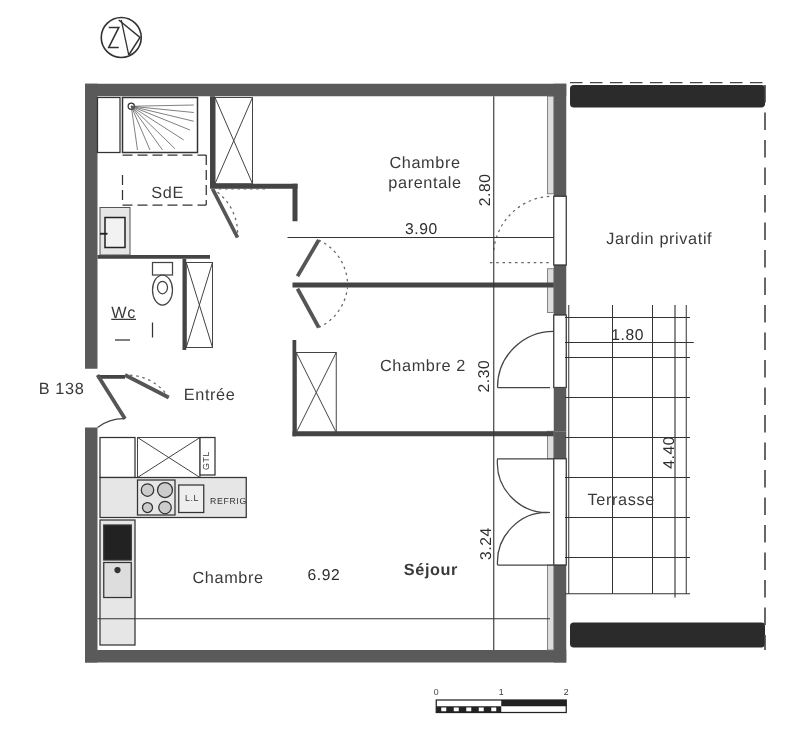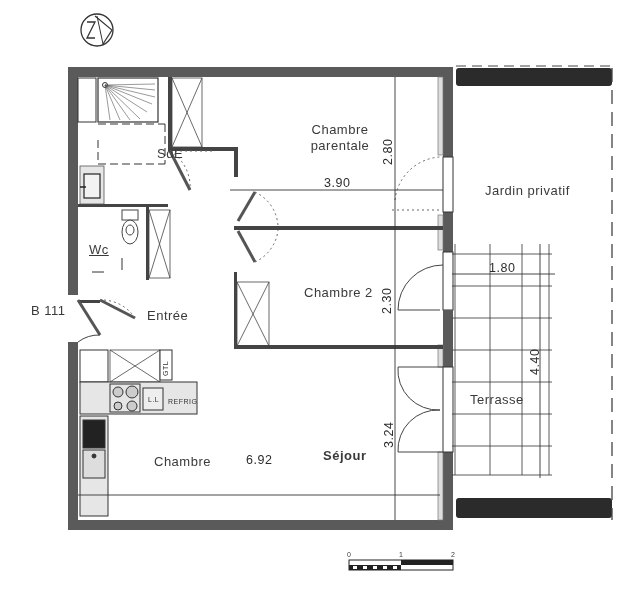--- a/index.html
+++ b/index.html
@@ -187,23 +187,23 @@
     <rect x="401" y="560" width="52" height="5" fill="#222"></rect>
     <rect x="349" y="565" width="52" height="5" fill="#222"></rect>
     <rect x="353" y="566" width="4" height="3" fill="#fff"></rect>
     <rect x="363" y="566" width="4" height="3" fill="#fff"></rect>
     <rect x="373" y="566" width="4" height="3" fill="#fff"></rect>
     <rect x="383" y="566" width="4" height="3" fill="#fff"></rect>
     <rect x="393" y="566" width="4" height="3" fill="#fff"></rect>
   </g>
 </svg>
 
-<div class="lbl" style="left:31px;top:304px;">B 111</div>
-
-<div class="lbl" style="left:121px;top:147px;margin-left:36px;">SdE</div>
+<div class="lbl" style="left:31px;top:304px;">B 138</div>
+
+<div class="lbl" style="left:121px;top:147px;">SdE</div>
 <div class="lbl" style="left:89px;top:243px;text-decoration:underline;">Wc</div>
 <div class="lbl" style="left:147px;top:309px;text-align:right;">Entrée</div>
 <div class="lbl center" style="left:300px;top:123px;width:80px;">
   <div>Chambre</div>
   <div style="margin-top:3px;">parentale</div>
 </div>
 <div class="lbl" style="left:304px;top:286px;">Chambre 2</div>
 <div class="lbl" style="left:154px;top:455px;">Chambre</div>
 <div class="lbl" style="left:323px;top:449px;font-weight:bold;">Séjour</div>
 <div class="lbl" style="left:485px;top:184px;text-align:right;">Jardin privatif</div>

